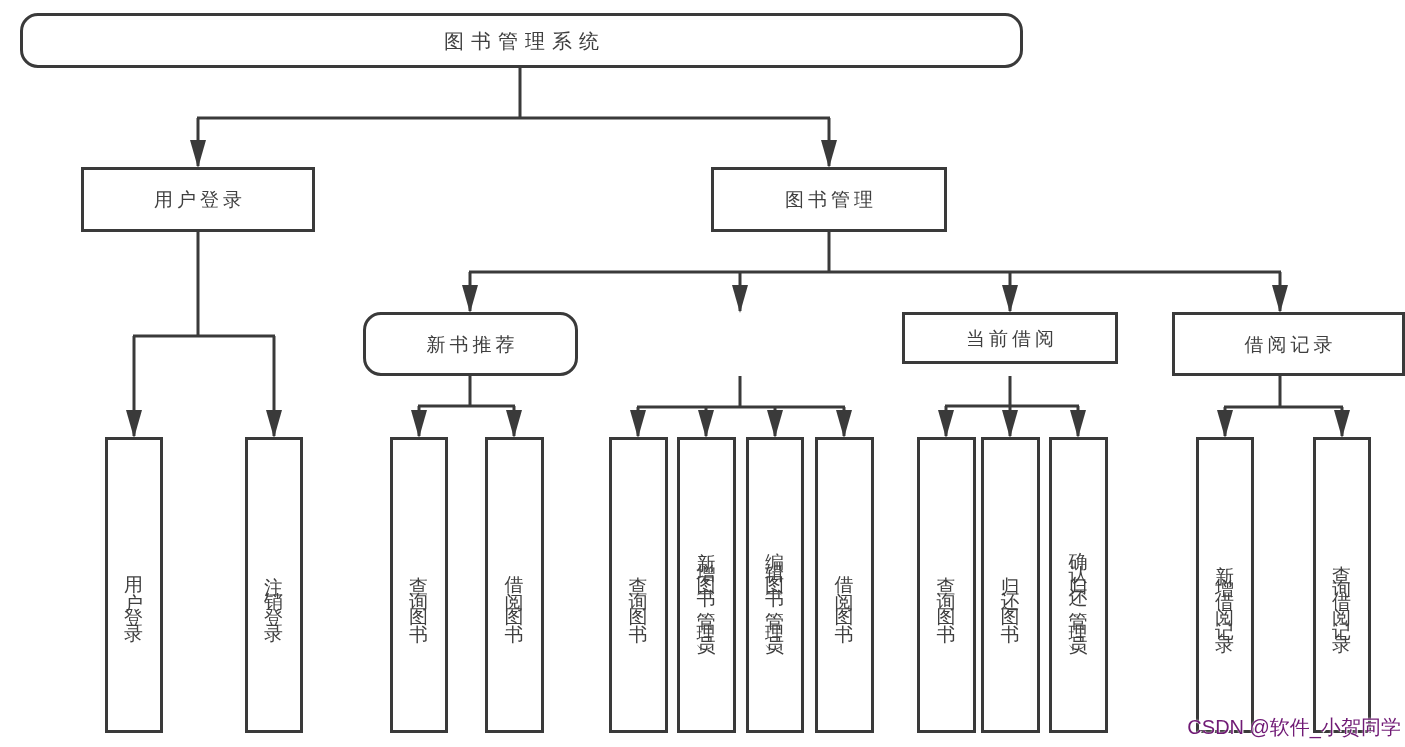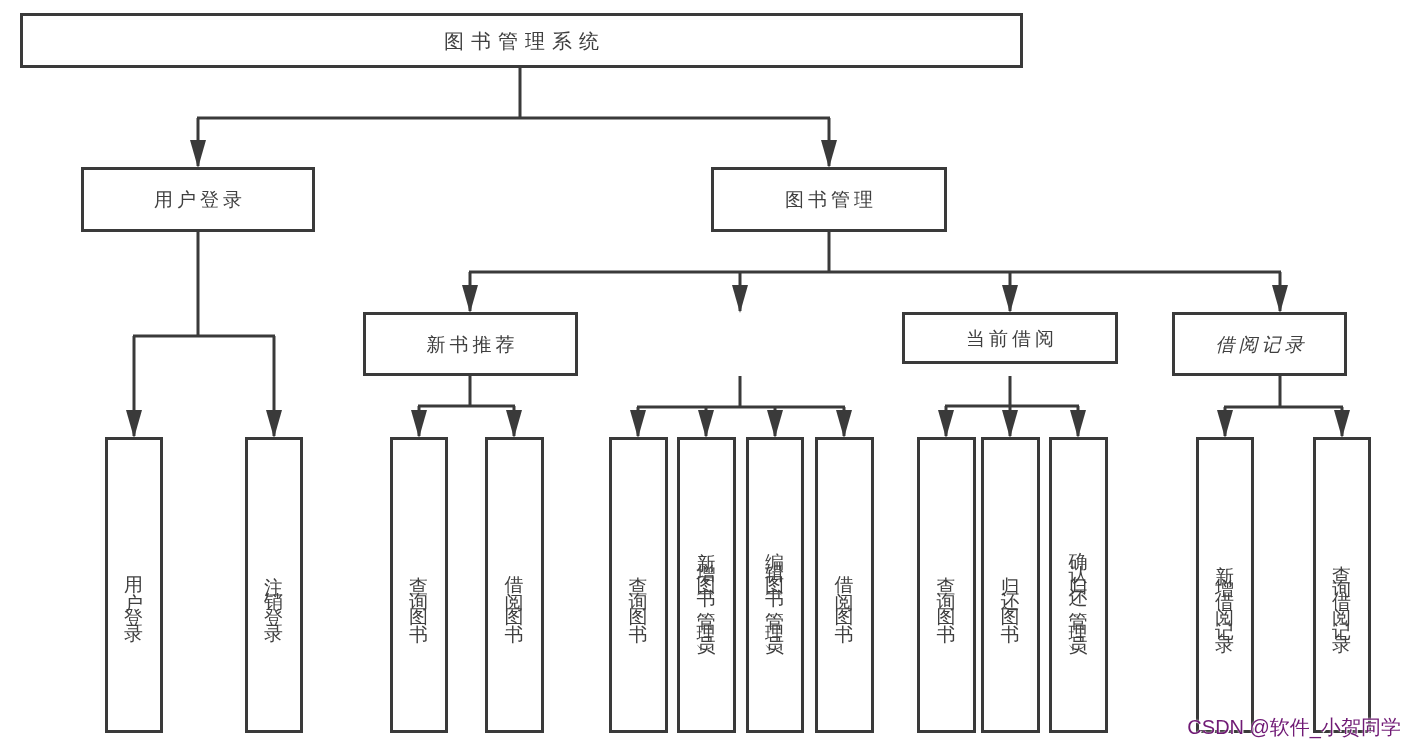--- a/index.html
+++ b/index.html
@@ -109,38 +109,38 @@
       <line x1="946" y1="406" x2="946" y2="436" marker-end="url(#arw)"></line>
       <line x1="1010" y1="406" x2="1010" y2="436" marker-end="url(#arw)"></line>
       <line x1="1078" y1="406" x2="1078" y2="436" marker-end="url(#arw)"></line>
 
       <path d="M1280,376 L1280,407 M1224,407 L1343,407"></path>
       <line x1="1225" y1="407" x2="1225" y2="436" marker-end="url(#arw)"></line>
       <line x1="1342" y1="407" x2="1342" y2="436" marker-end="url(#arw)"></line>
     </g>
   </svg>
 
-  <div class="box" style="left:20px; top:13px; width:1003px; height:55px;">
+  <div class="box" style="left:20px; top:13px; width:1003px; height:55px;border-radius:18px;">
     <span class="h-label root-label">图书管理系统</span>
   </div>
 
   <div class="box" style="left:81px; top:167px; width:234px; height:65px;">
     <span class="h-label">用户登录</span>
   </div>
   <div class="box" style="left:711px; top:167px; width:236px; height:65px;">
     <span class="h-label">图书管理</span>
   </div>
 
-  <div class="box" style="left:363px; top:312px; width:215px; height:64px;">
+  <div class="box" style="left:363px; top:312px; width:215px; height:64px;border-radius:18px;">
     <span class="h-label">新书推荐</span>
   </div>
   <div class="box" style="left:902px; top:312px; width:216px; height:52px;">
     <span class="h-label">当前借阅</span>
   </div>
-  <div class="box" style="left:1172px; top:312px; width:175px; height:64px;font-style:italic;">
+  <div class="box" style="left:1172px; top:312px; width:233px; height:64px;">
     <span class="h-label">借阅记录</span>
   </div>
 
   <div class="box" style="left:105px; top:437px; width:58px; height:296px;">
     <span class="v-label ls-4">用户登录</span>
   </div>
   <div class="box" style="left:245px; top:437px; width:58px; height:296px;">
     <span class="v-label ls-4">注销登录</span>
   </div>
 

